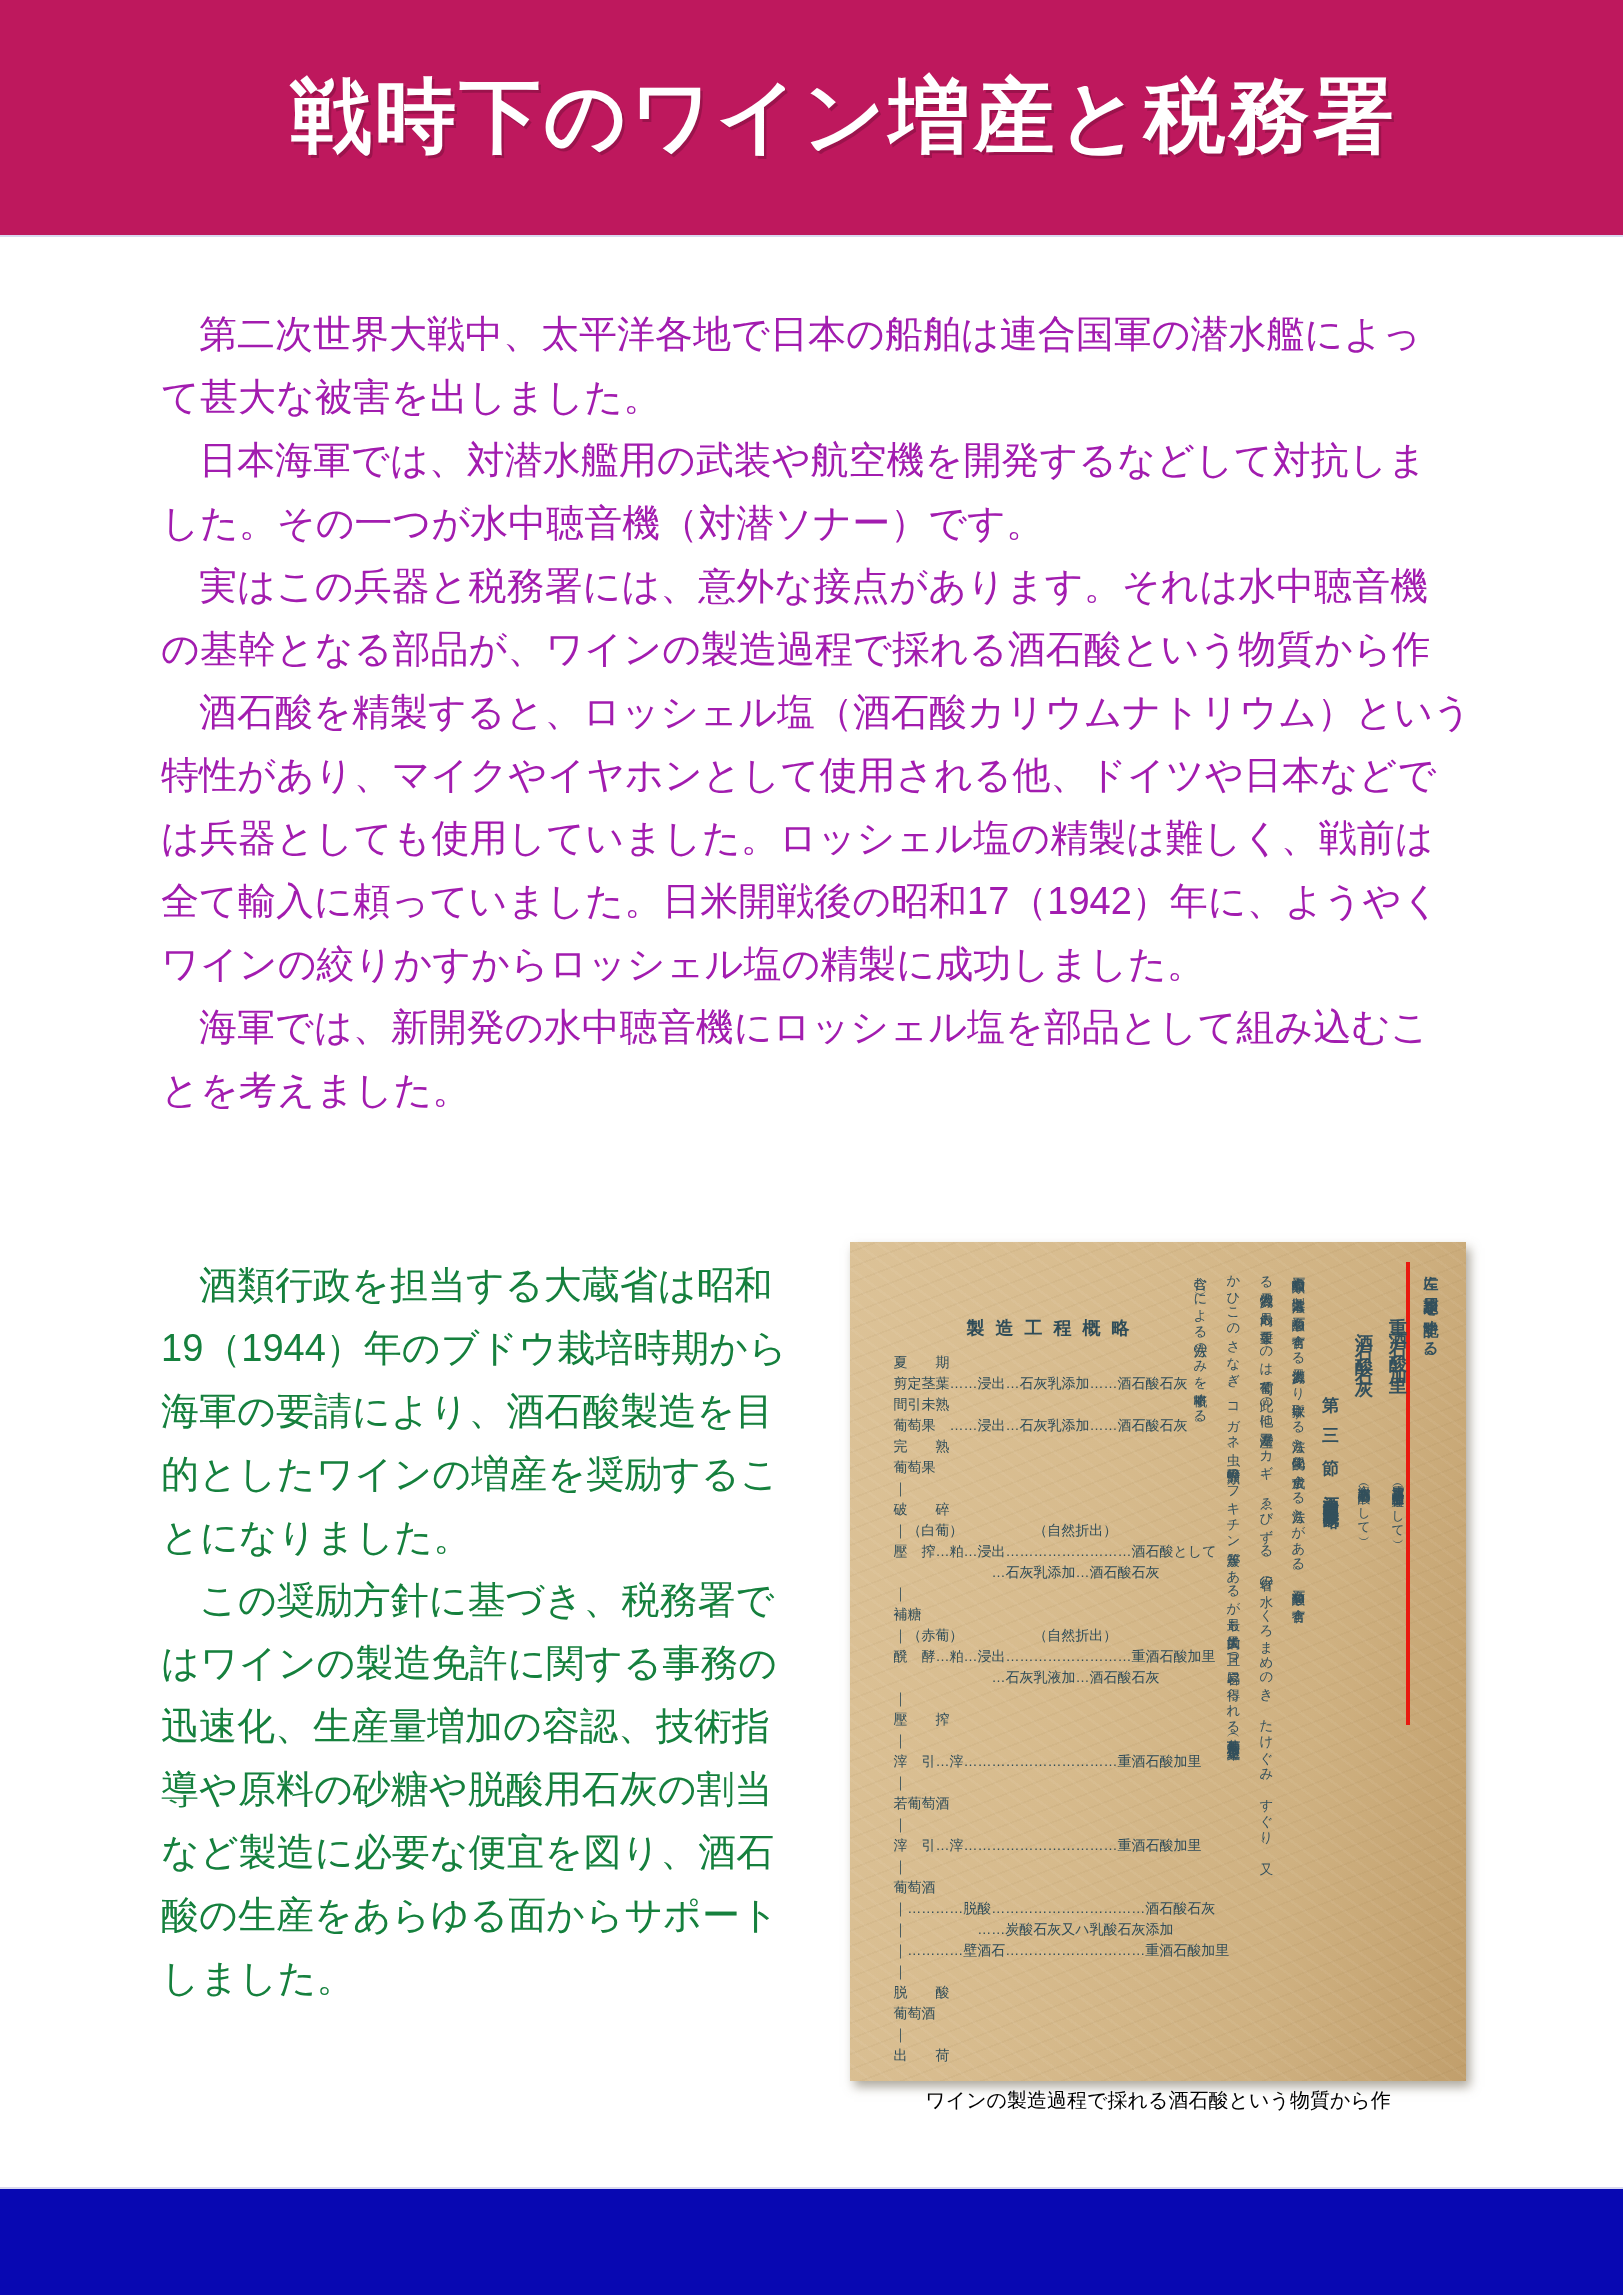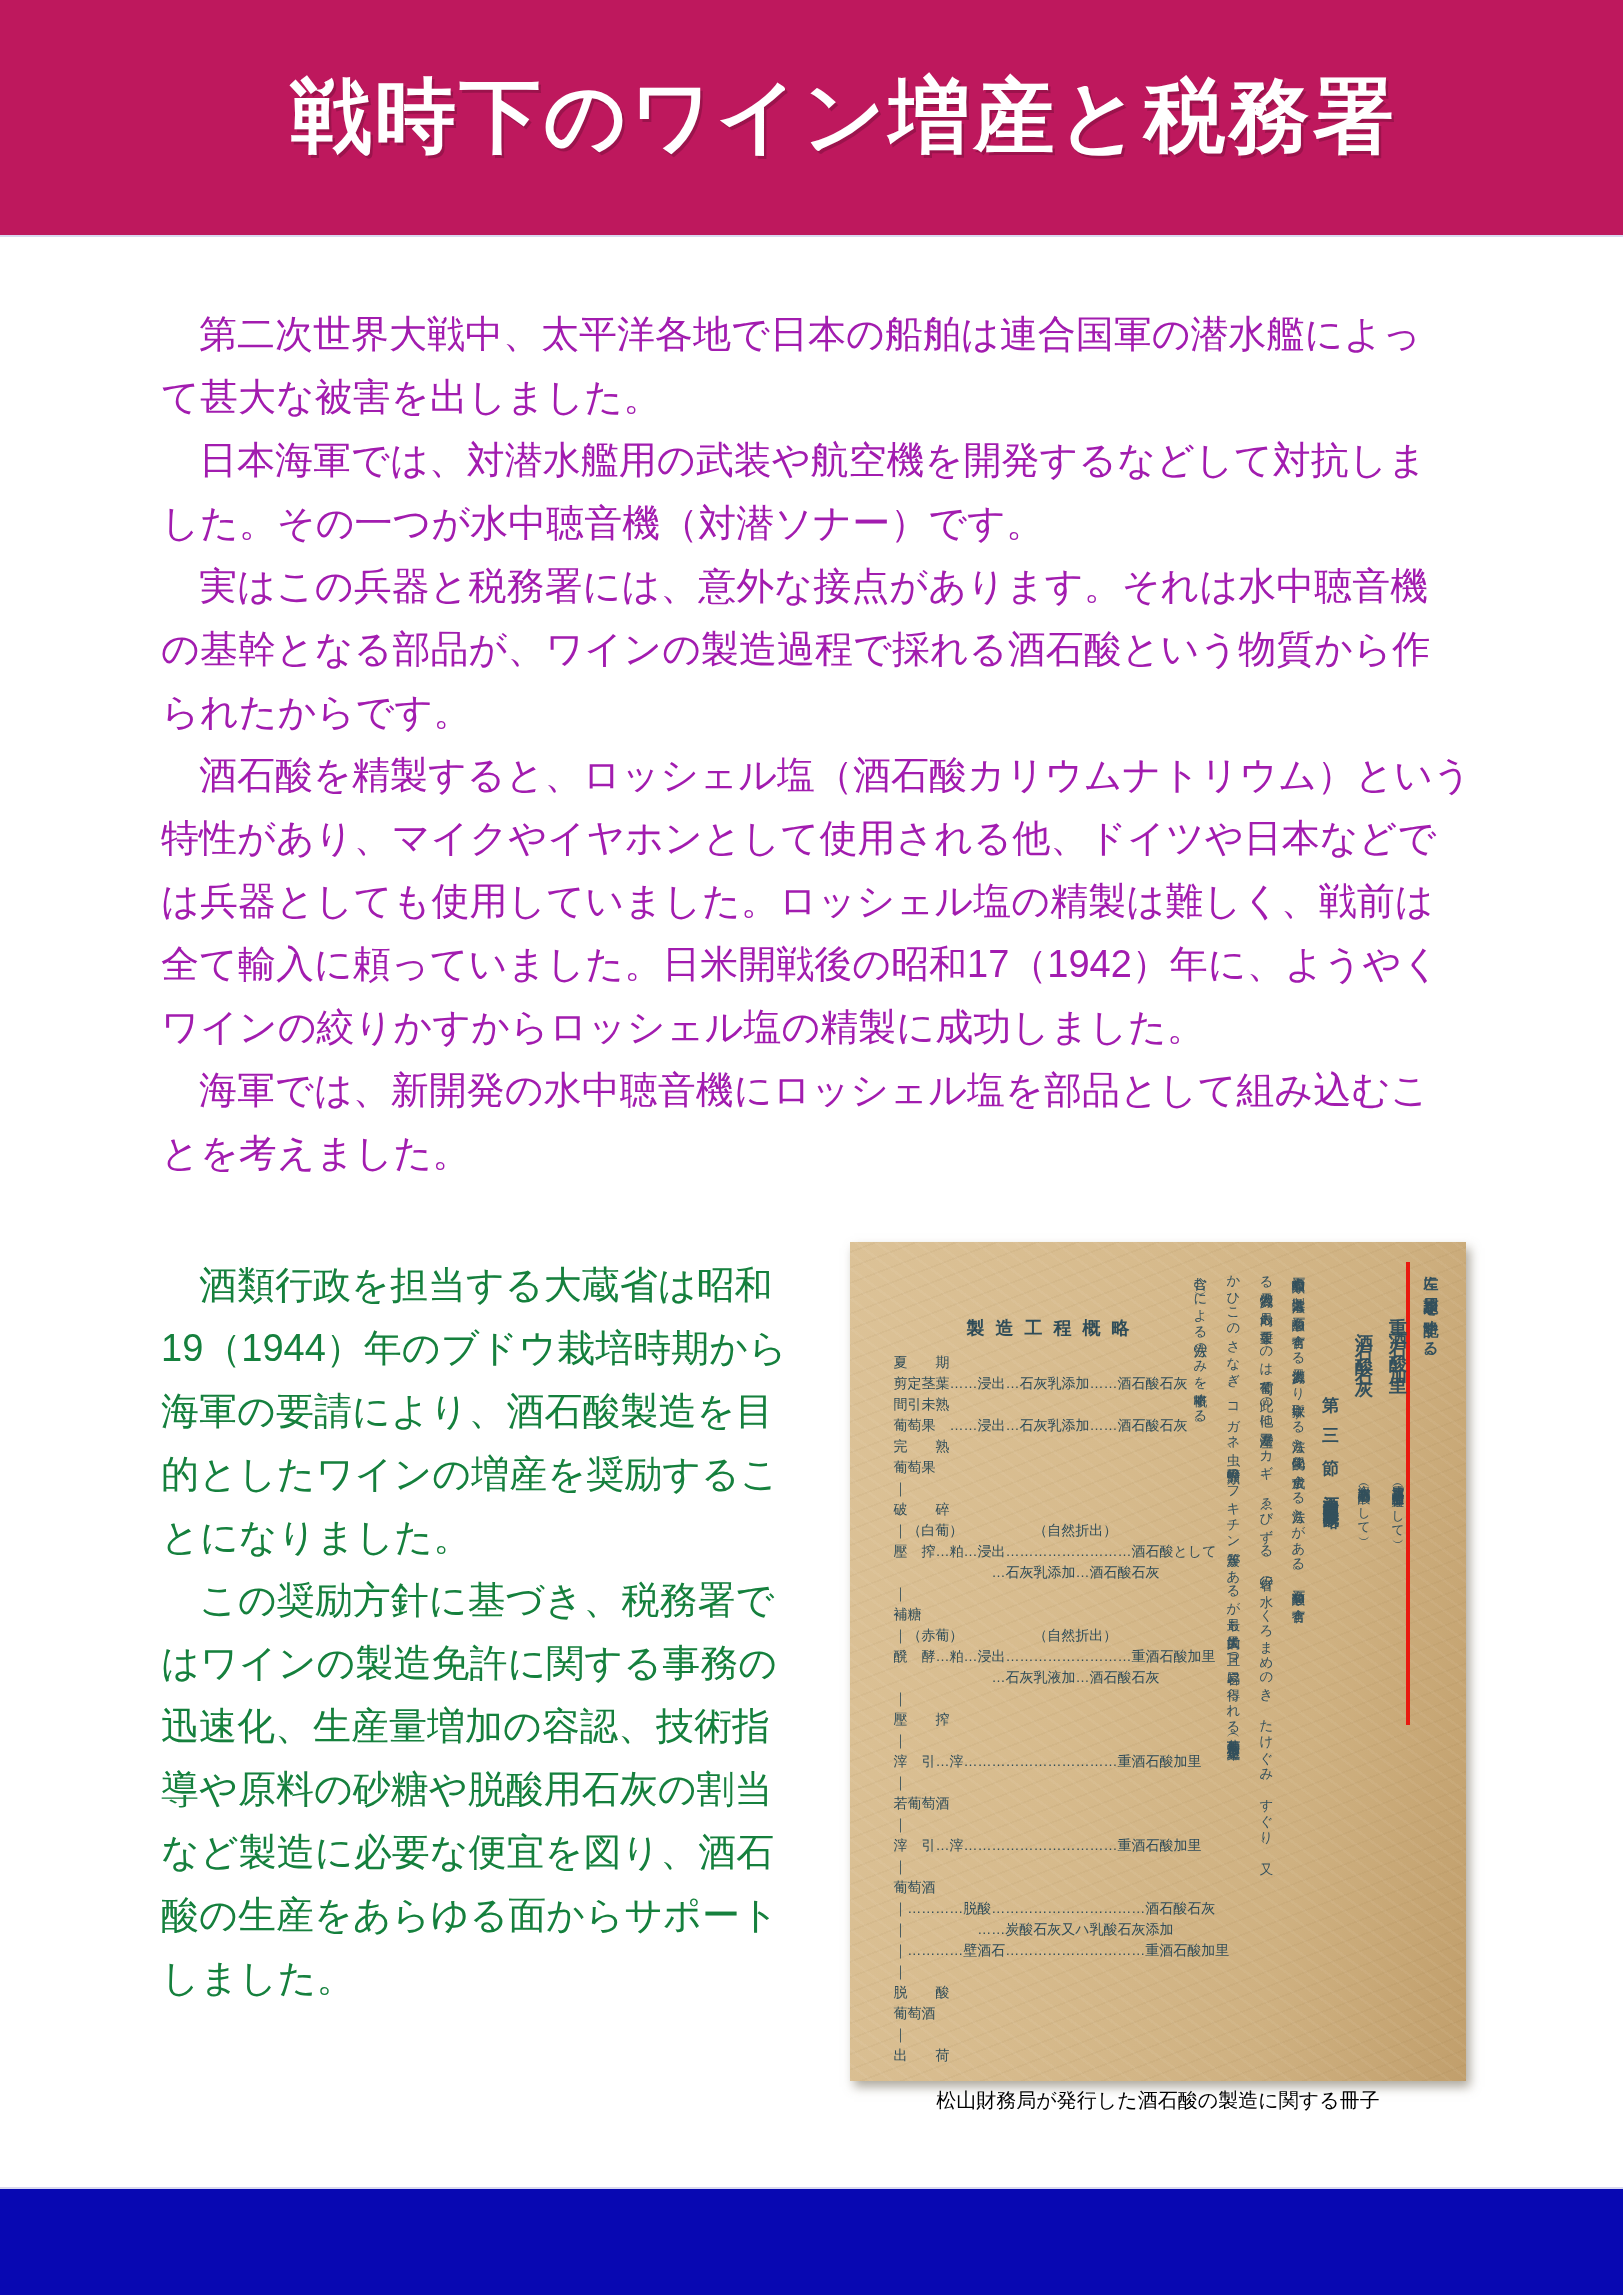--- a/index.html
+++ b/index.html
@@ -88,21 +88,20 @@
   </header>
 
   <div class="body-lines">
 
   <div>　第二次世界大戦中、太平洋各地で日本の船舶は連合国軍の潜水艦によっ</div>
       <div>て甚大な被害を出しました。</div>
       <div>　日本海軍では、対潜水艦用の武装や航空機を開発するなどして対抗しま</div>
       <div>した。その一つが水中聴音機（対潜ソナー）です。</div>
       <div>　実はこの兵器と税務署には、意外な接点があります。それは水中聴音機</div>
       <div>の基幹となる部品が、ワインの製造過程で採れる酒石酸という物質から作</div>
-      <div>られたからです。</div>
       <div>　酒石酸を精製すると、ロッシェル塩（酒石酸カリウムナトリウム）という</div>
       <div>特性があり、マイクやイヤホンとして使用される他、ドイツや日本などで</div>
       <div>は兵器としても使用していました。ロッシェル塩の精製は難しく、戦前は</div>
       <div>全て輸入に頼っていました。日米開戦後の昭和17（1942）年に、ようやく</div>
       <div>ワインの絞りかすからロッシェル塩の精製に成功しました。</div>
       <div>　海軍では、新開発の水中聴音機にロッシェル塩を部品として組み込むこ</div>
       <div>とを考えました。</div>
     </div>
 
   <div class="col-lines">
@@ -173,18 +172,18 @@
           <div>｜…………壁酒石…………………………重酒石酸加里</div>
           <div>｜</div>
           <div>脱　　酸</div>
           <div>葡萄酒</div>
           <div>｜</div>
           <div>出　　荷</div>
         </div>
     </div>
   </figure>
 
-  <div class="caption">松山財務局が発行した酒石酸の製造に関する冊子</div>
+  <div class="caption">ワインの製造過程で採れる酒石酸という物質から作</div>
 
   <footer class="footer"></footer>
 
 </div>
 
 
 </body></html>

